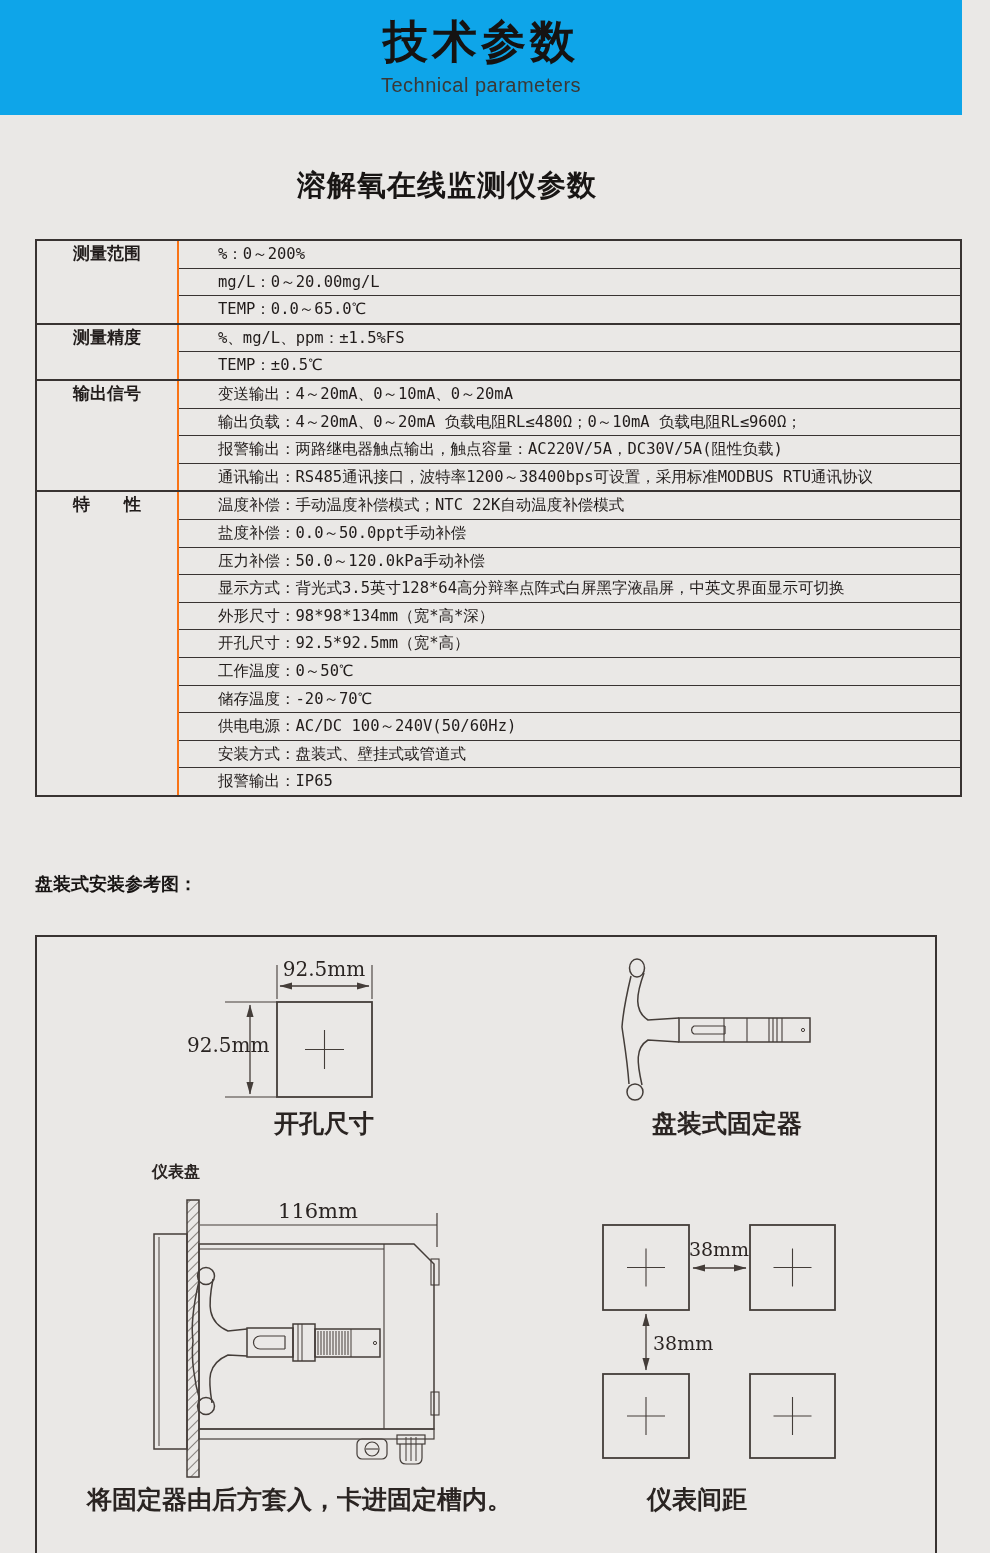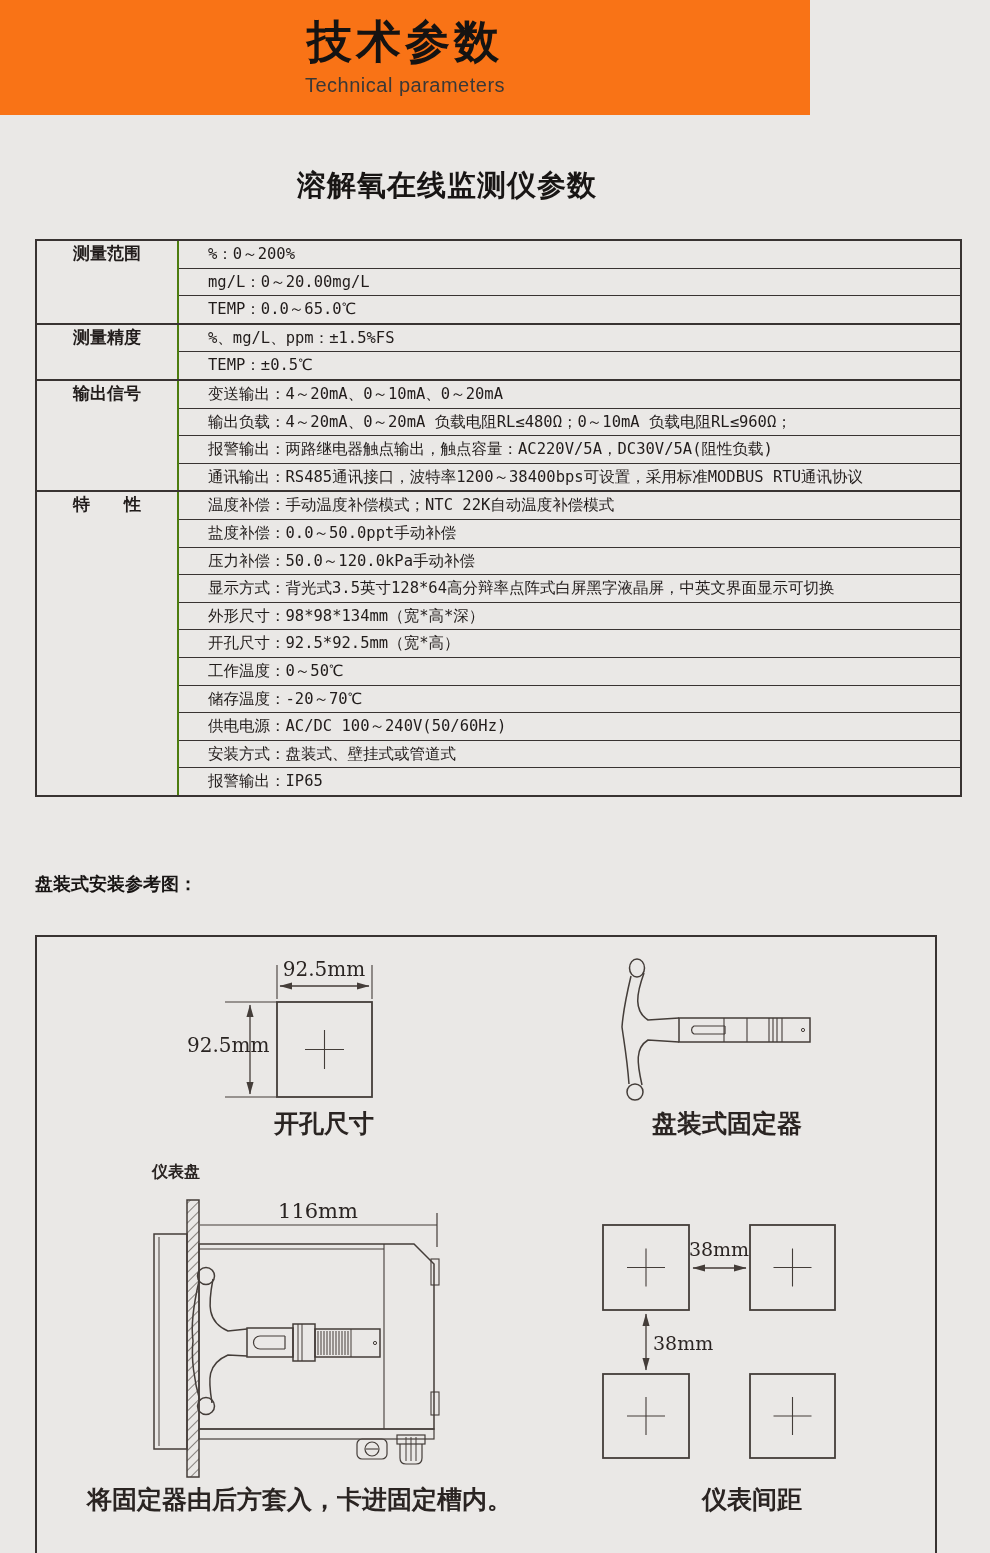--- a/index.html
+++ b/index.html
@@ -3,37 +3,37 @@
 <meta charset="utf-8">
 <style>
   html,body{margin:0;padding:0;}
   body{
     width:990px;height:1553px;position:relative;overflow:hidden;
     background:#eae8e6;
     font-family:"Liberation Sans","DejaVu Sans",sans-serif;
     color:#211c1b;
   }
   
-  .banner{position:absolute;left:0;top:0;width:810px;height:115px;background:#f97316;text-align:center;}
+  .banner{position:absolute;left:0;top:0;width:962px;height:115px;background:#0ea5e9;text-align:center;}
   .banner h1{margin:0;padding-top:12px;font-size:45px;font-weight:bold;letter-spacing:4px;color:#151312;}
   .banner p{margin:8px;margin-top:2px;font-size:20px;color:#3a3836;letter-spacing:.5px;
     font-stretch:condensed;}
   
   .section-title{position:absolute;left:0;top:166px;width:894px;text-align:center;
     font-size:29px;font-weight:bold;letter-spacing:1px;color:#181514;}
   
   .spec-table{position:absolute;left:35px;top:239px;width:927px;box-sizing:border-box;
     border:2px solid #393332;}
   .tgroup{display:flex;border-top:2px solid #393332;}
   .tgroup:first-child{border-top:none;}
-  .tlabel{flex:0 0 142px;width:142px;border-right:2px solid #4d7c0f;
+  .tlabel{flex:0 0 142px;width:142px;border-right:2px solid #f97316;
     font-size:17px;font-weight:bold;text-align:center;line-height:26.6px;box-sizing:border-box;}
   .trows{flex:1;min-width:0;}
   .trow{height:26.6px;line-height:27px;border-top:1px solid #393332;
-    padding-left:29px;font-size:15.5px;white-space:nowrap;overflow:hidden;
+    padding-left:39px;font-size:15.5px;white-space:nowrap;overflow:hidden;
     font-family:"DejaVu Sans Mono","Liberation Sans",sans-serif;letter-spacing:0;}
   .trow:first-child{border-top:none;}
   
   .install-heading{position:absolute;left:35px;top:872px;font-size:18px;font-weight:bold;color:#181514;}
   .diagram-box{position:absolute;left:35px;top:935px;width:902px;height:706px;box-sizing:border-box;
     border:2px solid #393332;}
   .diagram-box svg{position:absolute;left:0;top:0;}
   .dlabel{position:absolute;font-family:"DejaVu Serif","Liberation Serif",serif;font-size:20px;color:#2a2422;}
   .dcap{position:absolute;font-size:25px;font-weight:bold;color:#2a2422;white-space:nowrap;}
   .center{text-align:center;}
@@ -184,15 +184,15 @@
   </svg>
 
   <div class="dlabel center" style="left:225px;top:20px;width:124px;">92.5mm</div>
   <div class="dlabel right" style="left:150px;top:96px;width:57px;">92.5mm</div>
   <div class="dcap" style="left:227px;top:170px;width:120px;text-align:center;">开孔尺寸</div>
   <div class="dcap" style="left:605px;top:170px;width:170px;text-align:center;">盘装式固定器</div>
   <div class="dcap" style="left:115px;top:225px;font-size:16px;">仪表盘</div>
   <div class="dlabel center" style="left:221px;top:262px;width:120px;font-size:21px;">116mm</div>
   <div class="dlabel center" style="left:650px;top:301px;width:64px;font-size:19px;">38mm</div>
   <div class="dlabel" style="left:616px;top:395px;font-size:19px;">38mm</div>
-  <div class="dcap" style="left:610px;top:546px;width:155px;text-align:right;">仪表间距</div>
+  <div class="dcap" style="left:610px;top:546px;width:155px;text-align:left;">仪表间距</div>
   <div class="dcap" style="left:50px;top:546px;">将固定器由后方套入，卡进固定槽内。</div>
 </div>
 
 </body></html>

